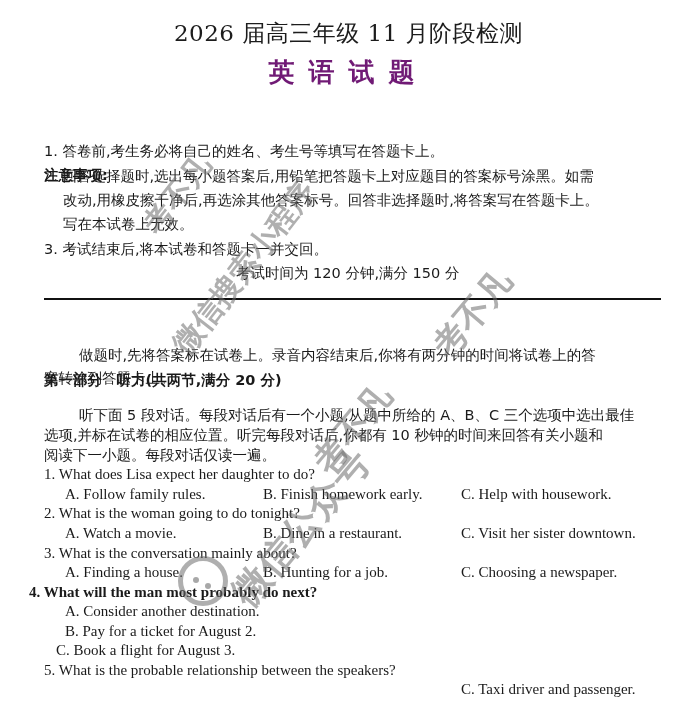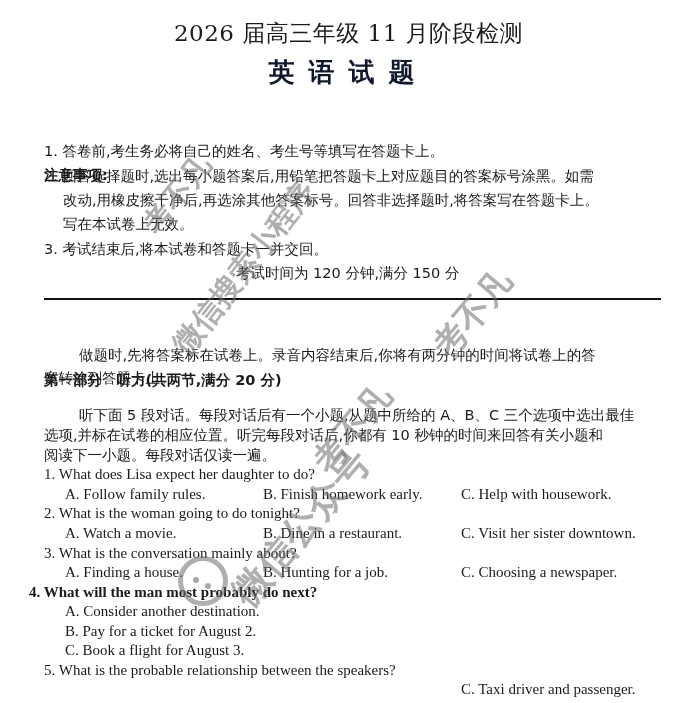--- a/index.html
+++ b/index.html
@@ -10,21 +10,21 @@
       position: relative;
     }
     .page { position: absolute; left: 0; top: 0; width: 697px; height: 502px; }
     .title1 {
       position: absolute; top: 18px; left: 0; width: 697px; text-align: center;
       font-size: 23px; letter-spacing: 0.5px; color: #1c1c1c;
       font-family: "DejaVu Serif", serif;
     }
     .title2 {
       position: absolute; top: 55px; left: 0; width: 697px; text-align: center;
-      font-size: 26px; font-weight: bold; letter-spacing: 14px; color: #0f172a;
+      font-size: 26px; font-weight: bold; letter-spacing: 14px; color: #701a75;
       font-family: Liberation Serif, serif;
     }
     .cn { font-family: "DejaVu Sans", sans-serif; font-size: 14.5px; color: #1a1a1a; }
     .line { position: absolute; white-space: nowrap; }
     .bold { font-weight: bold; margin-top: 48px; }
     .rule {
       position: absolute; left: 44px; top: 298px; width: 617px; height: 1.5px; background: #111;
     }
     .en { font-family: "Liberation Serif", "DejaVu Serif", serif; font-size: 15px; color: #1a1a1a; }
     .opt { position: absolute; white-space: nowrap; }
@@ -77,21 +77,21 @@
   <div class="opt en" style="left:461px; top:525px;">C. Visit her sister downtown.</div>
 
   <div class="line en" style="left:44px; top:545px;">3. What is the conversation mainly about?</div>
   <div class="opt en" style="left:65px; top:564px;">A. Finding a house.</div>
   <div class="opt en" style="left:263px; top:564px;">B. Hunting for a job.</div>
   <div class="opt en" style="left:461px; top:564px;">C. Choosing a newspaper.</div>
 
   <div class="line en" style="left:29px; top:584px;font-weight:bold;">4. What will the man most probably do next?</div>
   <div class="opt en" style="left:65px; top:603px;">A. Consider another destination.</div>
   <div class="opt en" style="left:65px; top:623px;">B. Pay for a ticket for August 2.</div>
-  <div class="opt en" style="left:65px; top:642px;">C. Book a flight for August 3.</div>
+  <div class="opt en" style="left:56px; top:642px;">C. Book a flight for August 3.</div>
 
   <div class="line en" style="left:44px; top:662px;">5. What is the probable relationship between the speakers?</div>
   <div class="opt en" style="left:461px; top:681px;">C. Taxi driver and passenger.</div>
 
   <div class="wm" style="left:150px; top:210px; font-size:30px; transform: rotate(-52deg);">考不凡</div>
   <div class="wm" style="left:180px; top:330px; font-size:30px; transform: rotate(-52deg);">微信搜索小程序</div>
   <div class="wm" style="left:440px; top:330px; font-size:34px; transform: rotate(-50deg);">考不凡</div>
   <div class="wm" style="left:240px; top:575px; font-size:38px; transform: rotate(-50deg);">微信公众号</div>
   <div class="wm" style="left:320px; top:445px; font-size:34px; transform: rotate(-50deg);">考不凡</div>
   <div class="wm-icon">

